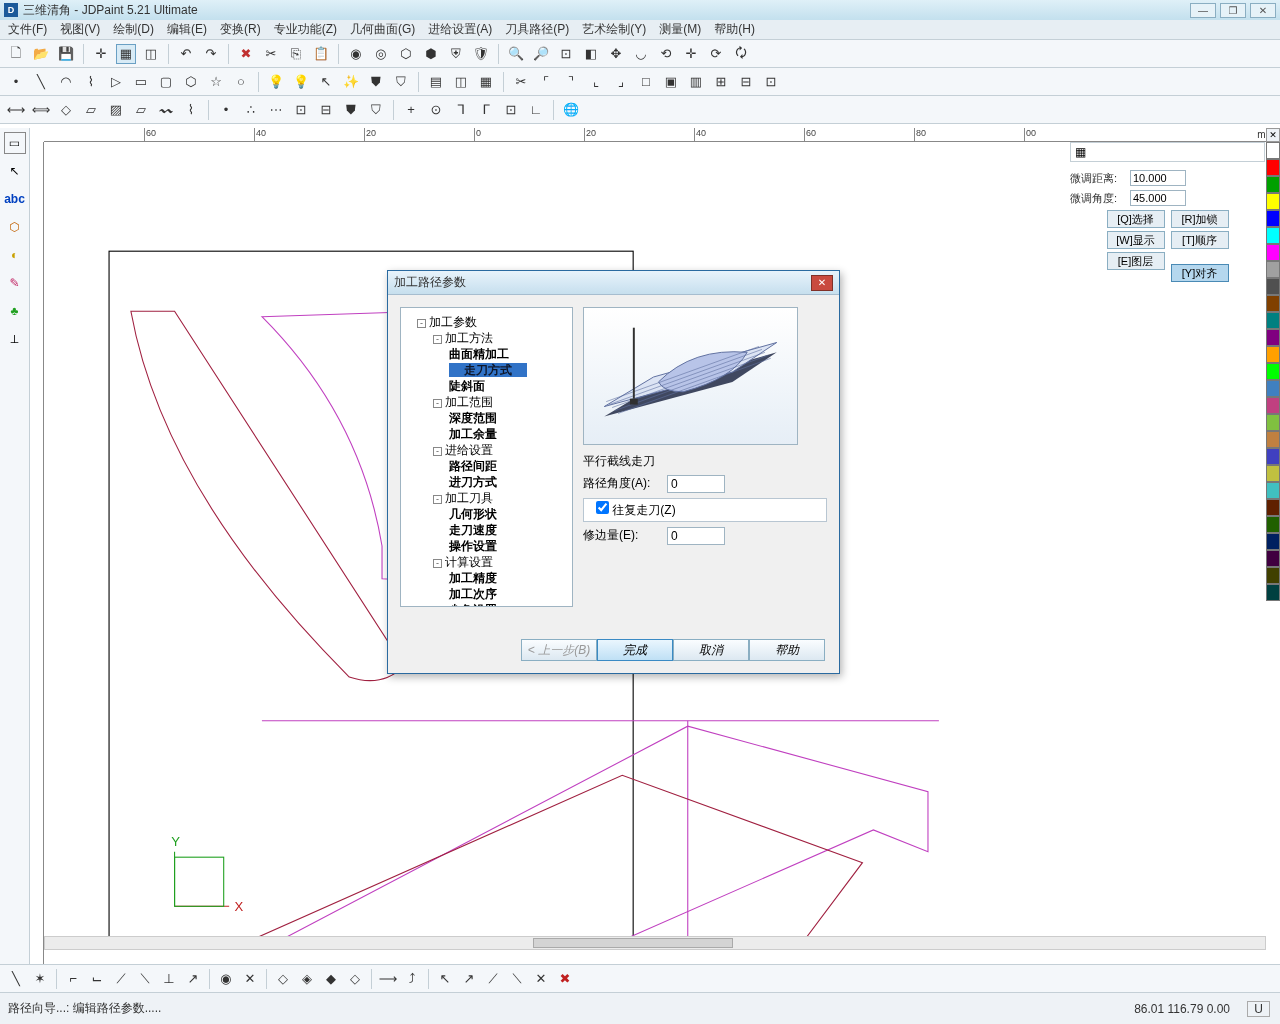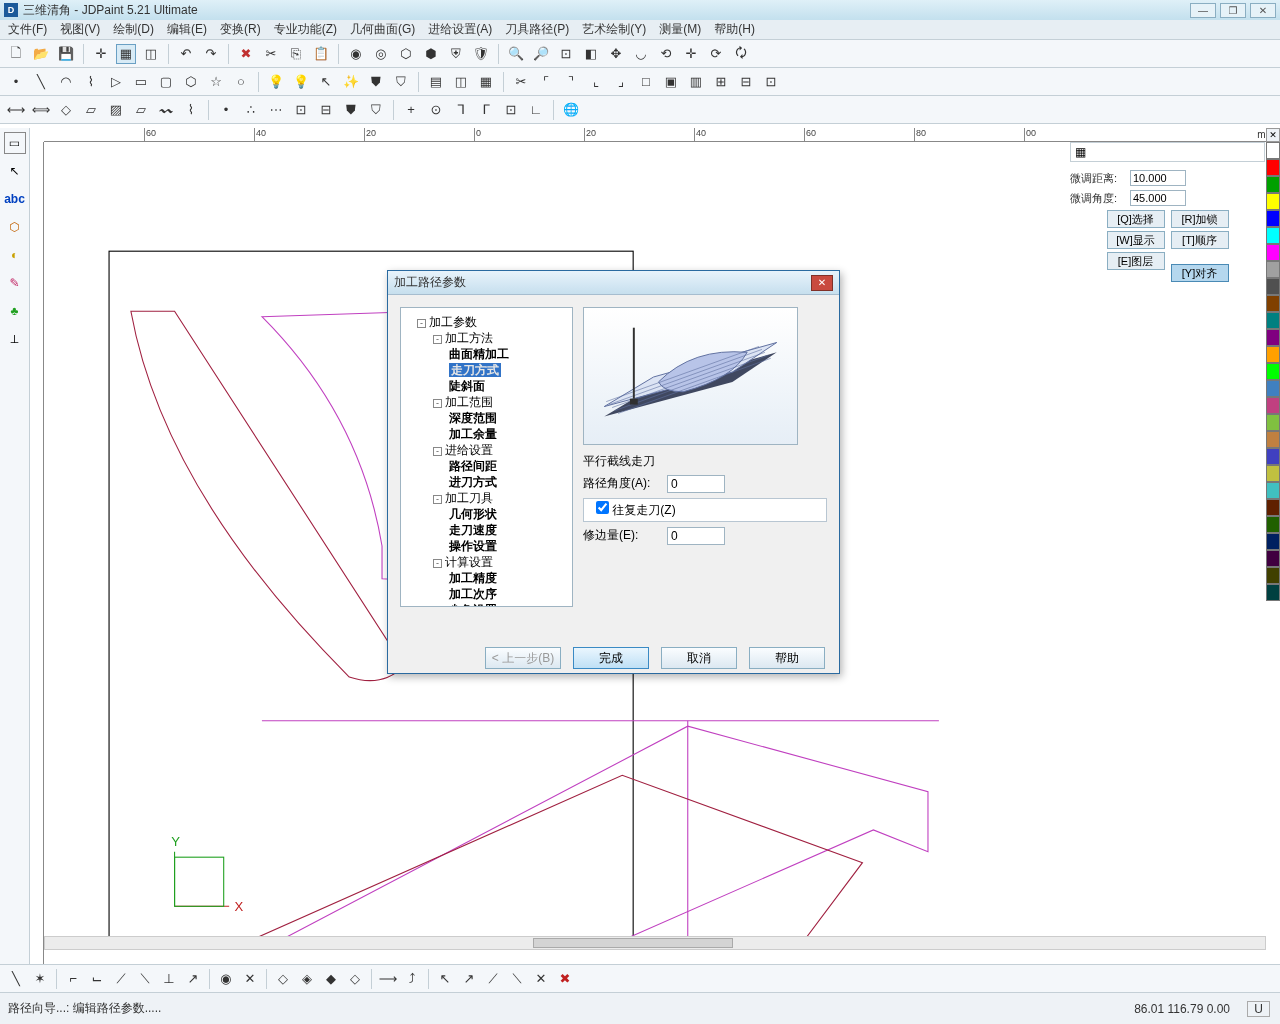--- a/index.html
+++ b/index.html
@@ -42,30 +42,30 @@
 .dlg-title{height:24px;background:linear-gradient(#e8f3fb,#c6dfee);display:flex;align-items:center;padding:0 6px;color:#333;border-bottom:1px solid #a6bdcf;}
 .dlg-title .t{flex:1;}
 .dlg-close{width:22px;height:16px;background:#c94a3f;border:1px solid #803028;color:#fff;display:flex;align-items:center;justify-content:center;font-size:10px;}
 .dlg-body{display:flex;padding:12px;gap:10px;height:320px;}
 .tree{width:185px;height:300px;border:1px solid #9fb4c2;background:#fff;padding:6px 4px;overflow:auto;font-size:12px;line-height:16px;}
 .tree .node{white-space:nowrap;}
 .tree .ind1{padding-left:12px;}
 .tree .ind2{padding-left:28px;}
 .tree .ind3{padding-left:44px;font-weight:bold;}
 .tree .box{display:inline-block;width:9px;height:9px;border:1px solid #888;text-align:center;line-height:7px;font-size:9px;margin-right:3px;color:#555;}
-.tree .sel{background:#3173c7;color:#e5e5e5;padding:0 2px;}
+.tree .sel{background:#3173c7;color:#0f172a;padding:0 15px;}
 .rightform{flex:1;}
 .preview{width:215px;height:138px;border:1px solid #9fb4c2;background:linear-gradient(#fff,#e6eef6);margin-bottom:8px;position:relative;overflow:hidden;}
 .preview svg{width:100%;height:100%;}
 .formrow{display:flex;margin:5px 0;font-size:12px;gap:6px;}
 .formrow .chk{width:244px;border:1px solid #b8c6d2;padding:2px 12px;background:#fff;}
 .formrow label{width:78px;}
 .formrow input.num{width:58px;border:1px solid #9fb4c2;padding:1px 3px;}
 .section-title{font-size:12px;margin:4px 0;}
-.dlg-foot{position:absolute;bottom:4px;right:14px;display:flex;gap:12px;}
+.dlg-foot{position:absolute;bottom:12px;right:14px;display:flex;font-style:italic;}
 .dbtn{width:76px;height:22px;border:1px solid #8aaec2;background:linear-gradient(#fafdff,#dce8f1);display:flex;align-items:center;justify-content:center;font-size:12px;}
 .dbtn.primary{border:1px solid #3a8ac4;background:linear-gradient(#eaf6fe,#bfe0f5);}
 .dbtn.disabled{color:#999;}
 .scrollbar-h{position:absolute;bottom:14px;left:14px;right:14px;height:14px;background:#ececec;border:1px solid #ccc;}
 .scroll-thumb{position:absolute;left:40%;width:200px;top:1px;bottom:1px;background:#d4d4d4;border:1px solid #aaa;}
 .closebar{position:absolute;top:128px;right:0;width:14px;height:14px;border:1px solid #999;display:flex;align-items:center;justify-content:center;font-size:9px;background:#eef2f6;}
 </style>
 </head>
 <body>
 

